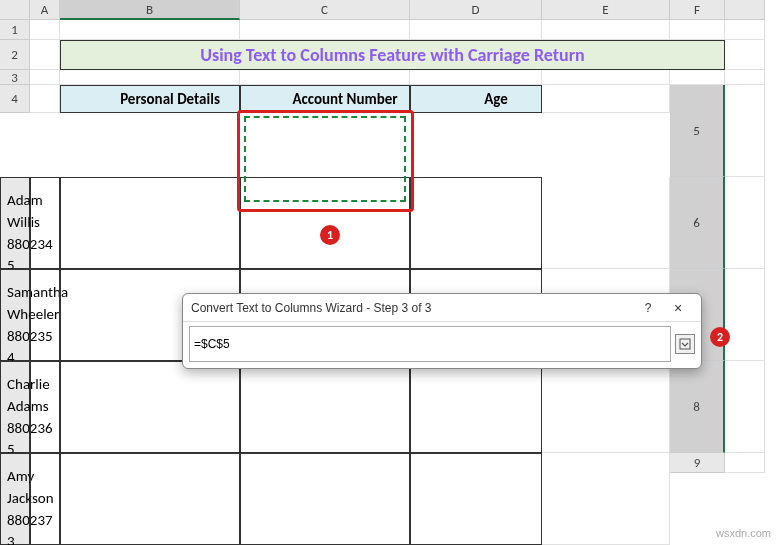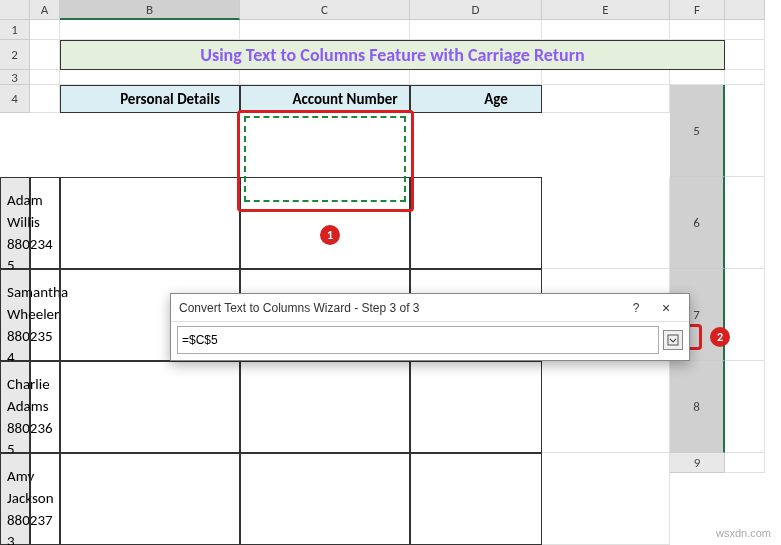--- a/index.html
+++ b/index.html
@@ -134,21 +134,21 @@
       padding: 4px 6px 6px 6px;
       display: flex;
       align-items: center;
       gap: 4px;
     }
     .dest-input {
       flex: 1;
       border: 1px solid #aaa;
       padding: 2px 4px;
       font-size: 12px;
-      height: 28px;
+      height: 36px;
       font-family: 'Segoe UI', Tahoma, sans-serif;
     }
     .collapse-btn {
       width: 20px;
       height: 20px;
       border: 1px solid #888;
       background: #f0f0f0;
       display: flex;
       align-items: center;
       justify-content: center;
@@ -264,21 +264,21 @@
   <div class="cell r9"></div>
   <div class="cell r9"></div>
   <div class="cell r9"></div>
 </div>
 
 <div class="marching-ants" style="left:244px; top:116px; width:162px; height:86px;"></div>
 
 <div class="red-callout" style="left:237px; top:110px; width:177px; height:102px;"></div>
 <div class="circ" style="left:320px; top:225px;">1</div>
 
-<div class="dialog" style="left:170px; top:293px; width:520px;">
+<div class="dialog" style="left:182px; top:293px; width:520px;border-radius:6px;">
   <div class="dialog-titlebar">
     <div class="dialog-title">Convert Text to Columns Wizard - Step 3 of 3</div>
     <div class="dialog-help">?</div>
     <div class="dialog-close">×</div>
   </div>
   <div class="dialog-body">
     <input class="dest-input" value="=$C$5" style="">
     <div class="collapse-btn">
       <svg viewBox="0 0 12 12">
         <rect x="1" y="1" width="10" height="10" fill="none" stroke="#555" stroke-width="1"></rect>

